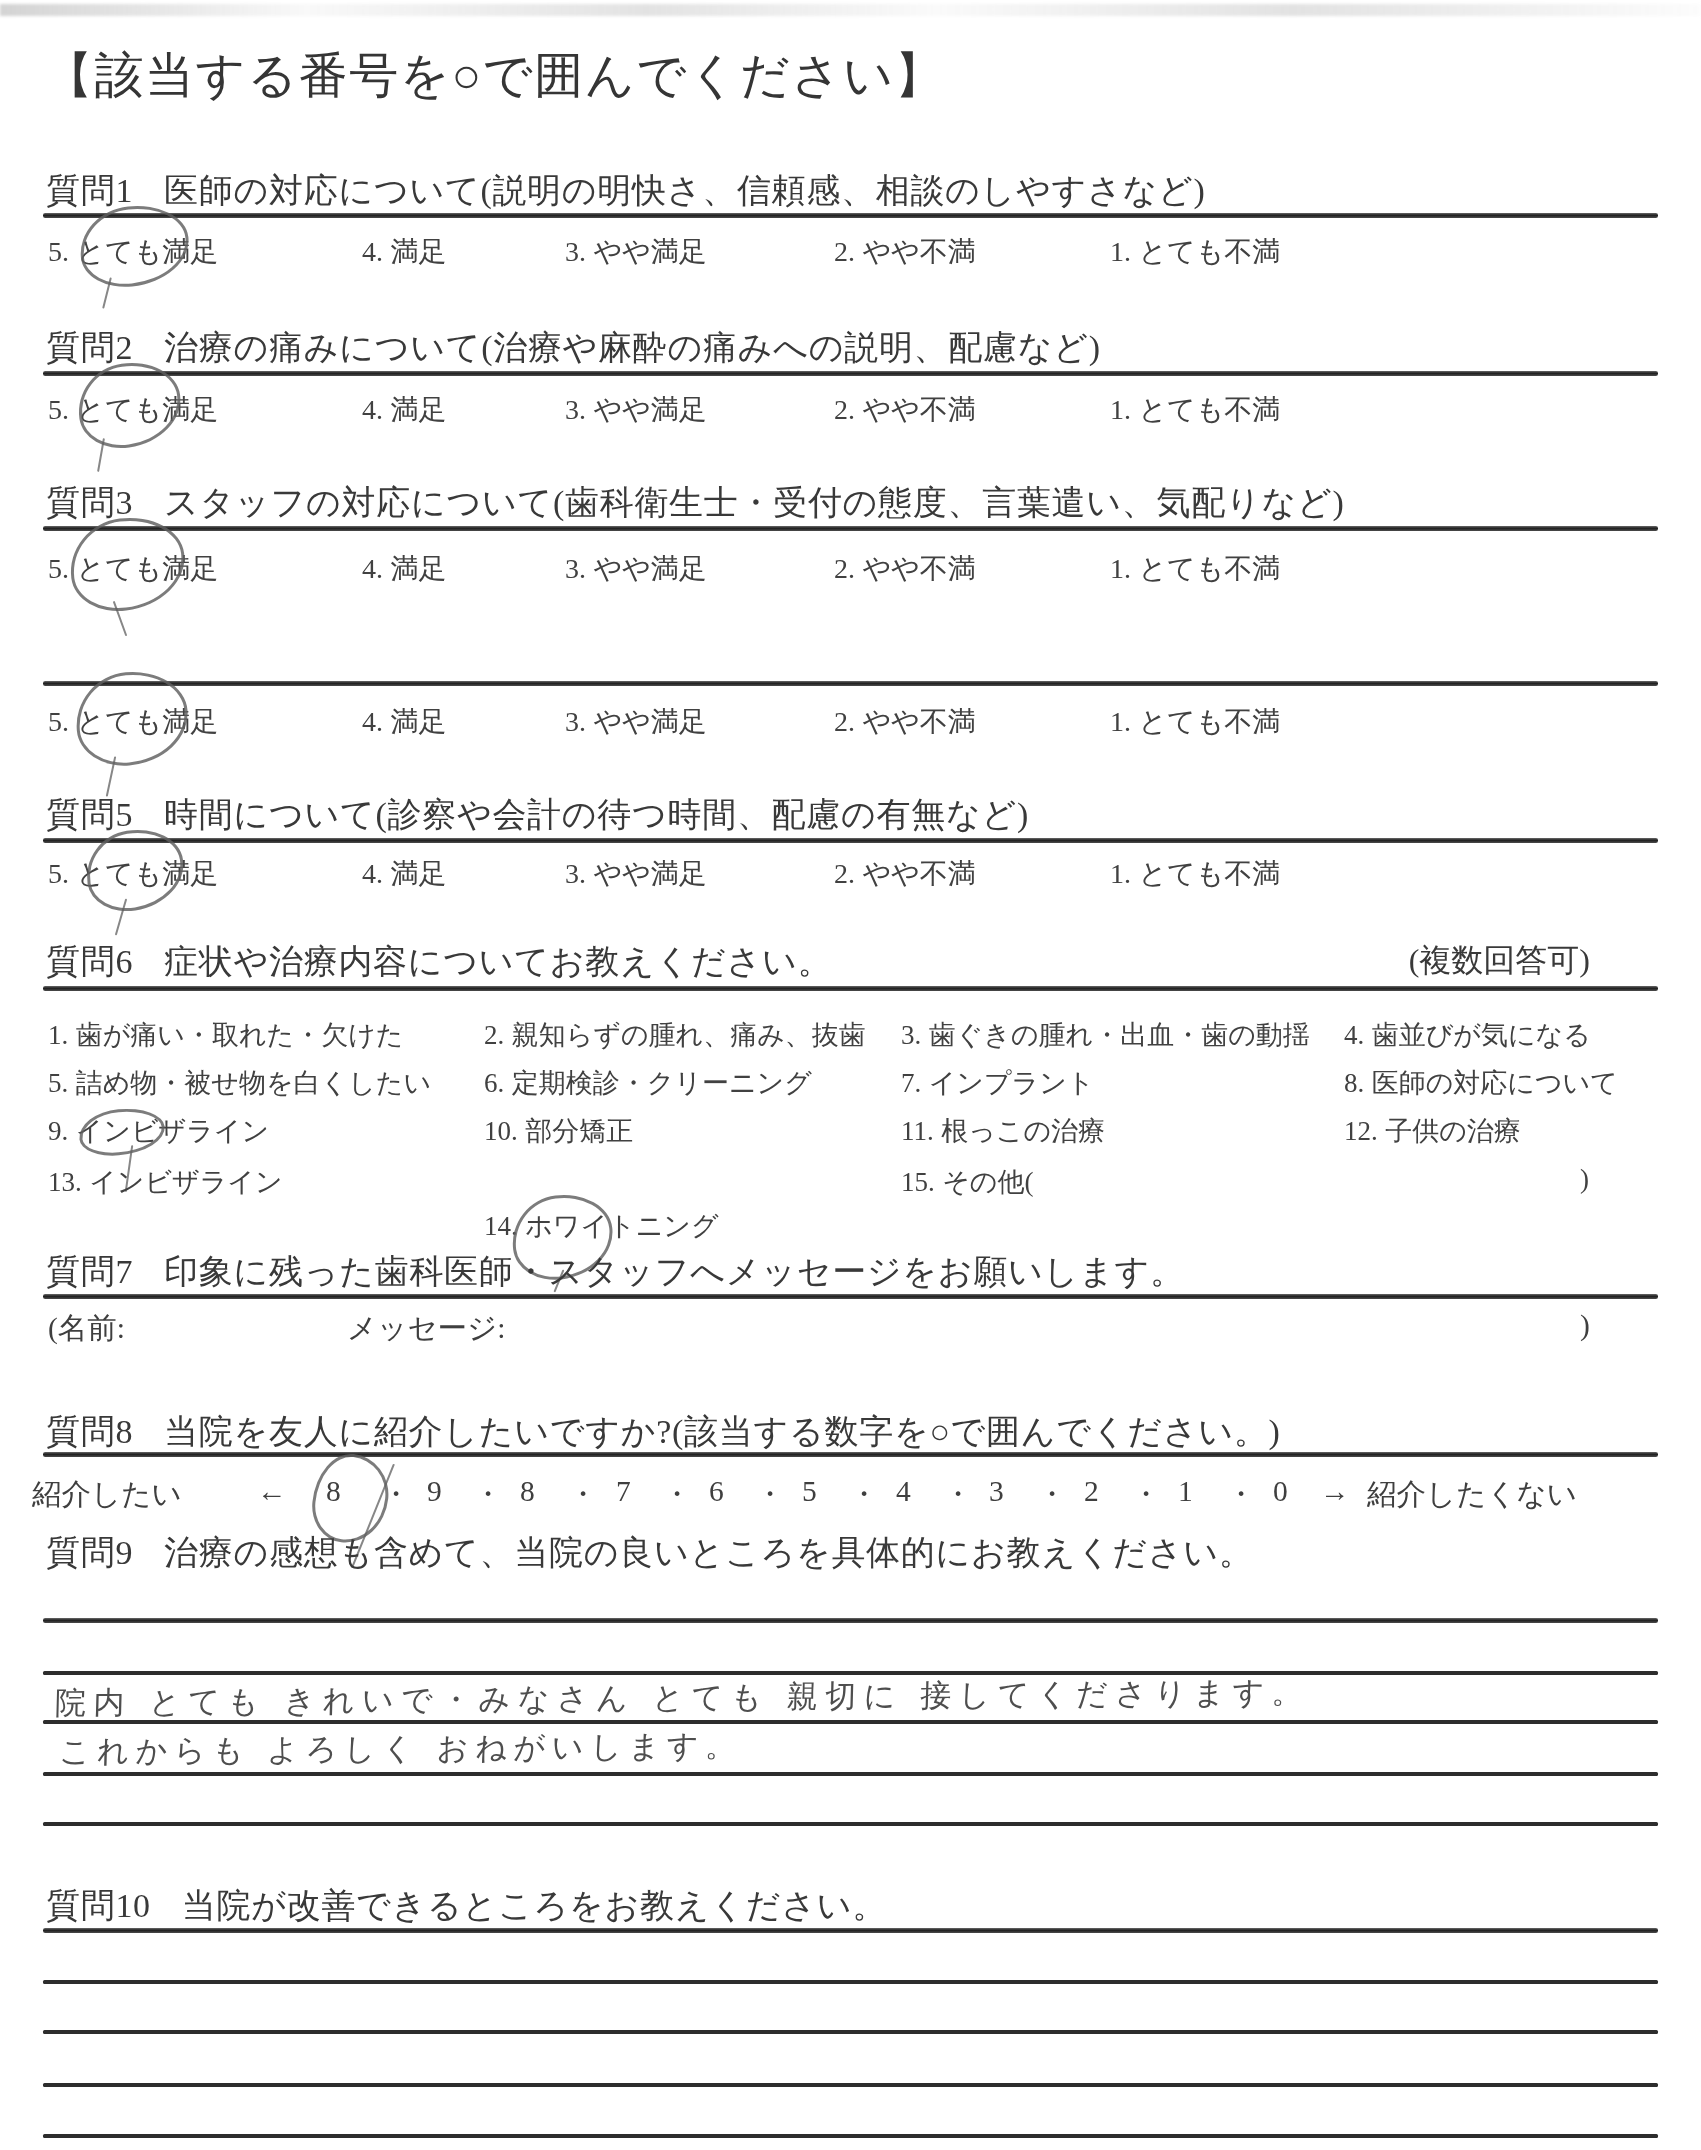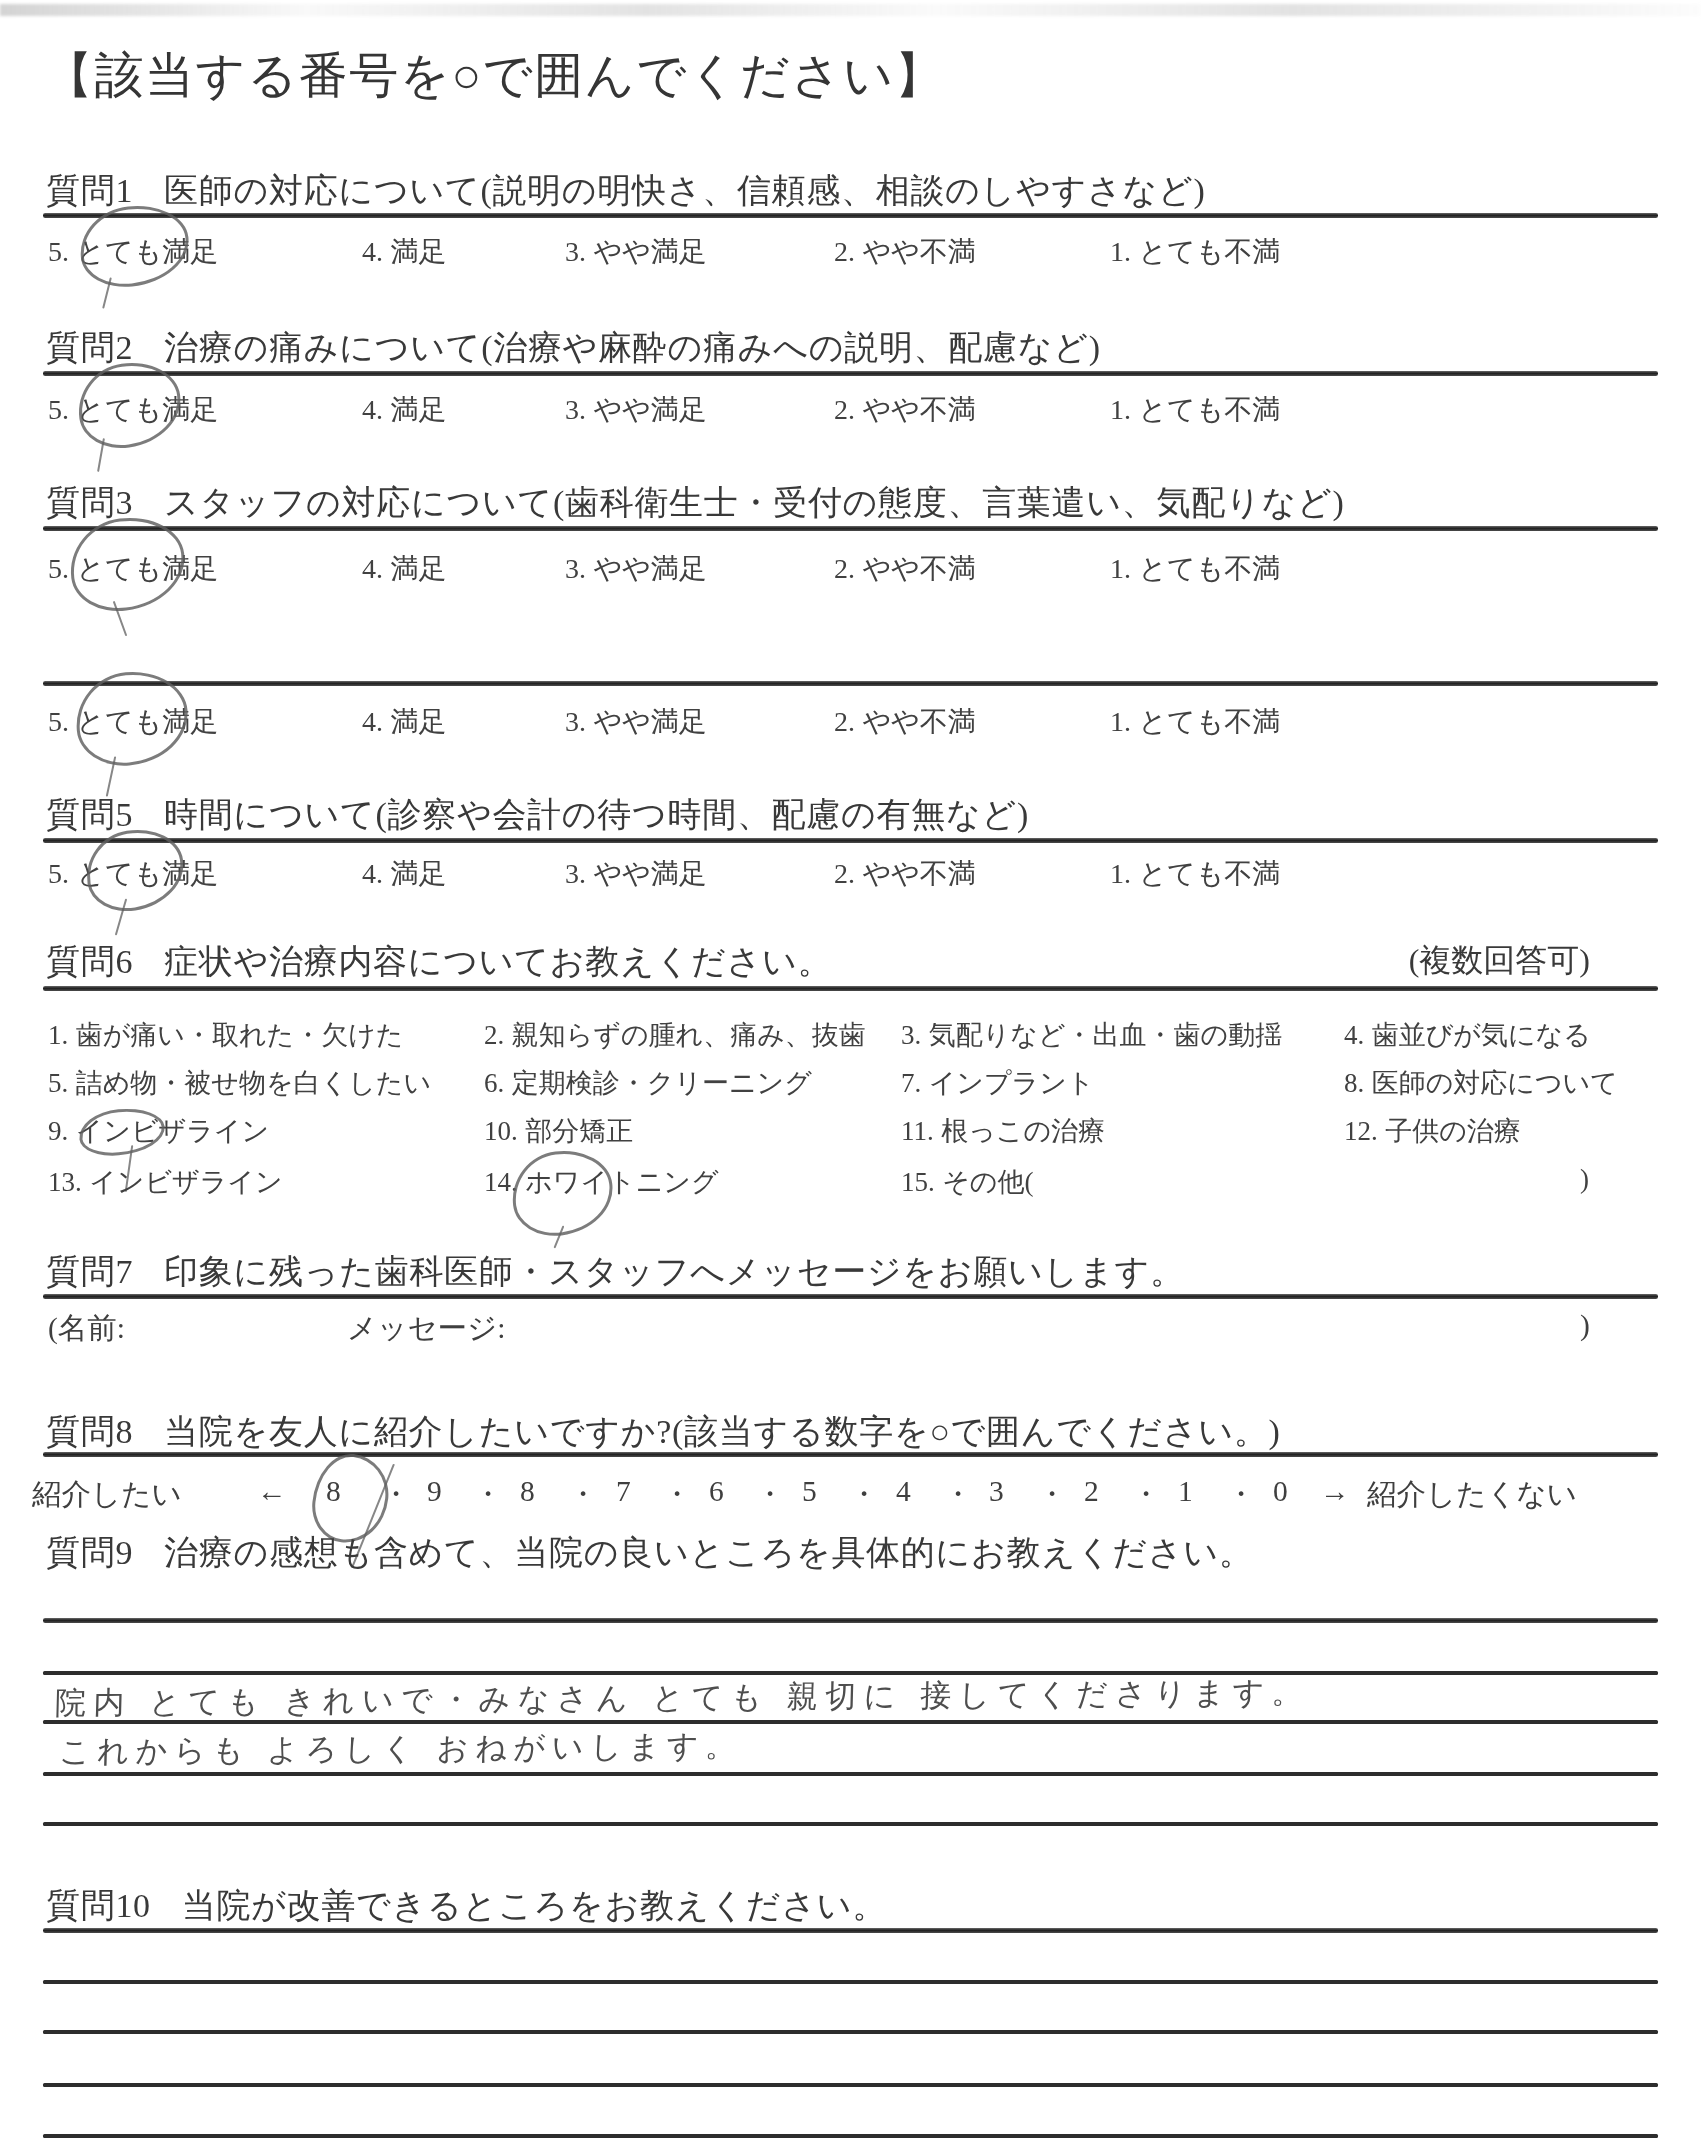--- a/index.html
+++ b/index.html
@@ -141,39 +141,39 @@
   <span class="opt" style="left:1110px;top:855px"><span class="onum">1.</span><span>とても不満</span></span>
 
   <div class="q-head" style="top:939px">
     <span class="q-label">質問6</span><span>症状や治療内容についてお教えください。</span>
   </div>
   <div class="note" style="top:939px">(複数回答可)</div>
   <div class="rule" style="top:986px"></div>
 
   <span class="item" style="left:48px;top:1017px"><span class="inum">1.</span><span>歯が痛い・取れた・欠けた</span></span>
   <span class="item" style="left:484px;top:1017px"><span class="inum">2.</span><span>親知らずの腫れ、痛み、抜歯</span></span>
-  <span class="item" style="left:901px;top:1017px"><span class="inum">3.</span><span>気配りなど・出血・歯の動揺</span></span>
+  <span class="item" style="left:901px;top:1017px"><span class="inum">3.</span><span>歯ぐきの腫れ・出血・歯の動揺</span></span>
   <span class="item" style="left:1344px;top:1017px"><span class="inum">4.</span><span>歯並びが気になる</span></span>
 
   <span class="item" style="left:48px;top:1065px"><span class="inum">5.</span><span>詰め物・被せ物を白くしたい</span></span>
   <span class="item" style="left:484px;top:1065px"><span class="inum">6.</span><span>定期検診・クリーニング</span></span>
   <span class="item" style="left:901px;top:1065px"><span class="inum">7.</span><span>インプラント</span></span>
   <span class="item" style="left:1344px;top:1065px"><span class="inum">8.</span><span>医師の対応について</span></span>
 
   <span class="item" style="left:48px;top:1113px">
     <span class="inum">9.</span><span>インビザライン</span>
     <div class="hc" style="left:31px;top:-4.4px;width:80px;height:40px;transform:rotate(-5deg)"></div>
     <div class="tail" style="left:80px;top:32px;height:47px;transform:rotate(8deg)"></div>
   </span>
   <span class="item" style="left:484px;top:1113px"><span class="inum">10.</span><span>部分矯正</span></span>
   <span class="item" style="left:901px;top:1113px"><span class="inum">11.</span><span>根っこの治療</span></span>
   <span class="item" style="left:1344px;top:1113px"><span class="inum">12.</span><span>子供の治療</span></span>
 
   <span class="item" style="left:48px;top:1164px"><span class="inum">13.</span><span>インビザライン</span></span>
-  <span class="item" style="left:484px;top:1164px">
+  <span class="item" style="left:484px;top:1208px">
     <span class="inum">14.</span><span>ホワイトニング</span>
     <div class="hc" style="left:28px;top:-13.3px;width:95px;height:78px;transform:rotate(-7deg)"></div>
     <div class="tail" style="left:74px;top:61px;height:23.6px;transform:rotate(22deg)"></div>
   </span>
   <span class="item" style="left:901px;top:1164px"><span class="inum">15.</span><span>その他(</span></span>
   <span class="item" style="left:1580px;top:1164px">)</span>
 
   <div class="q-head" style="top:1249px">
     <span class="q-label">質問7</span><span>印象に残った歯科医師・スタッフへメッセージをお願いします。</span>
   </div>

